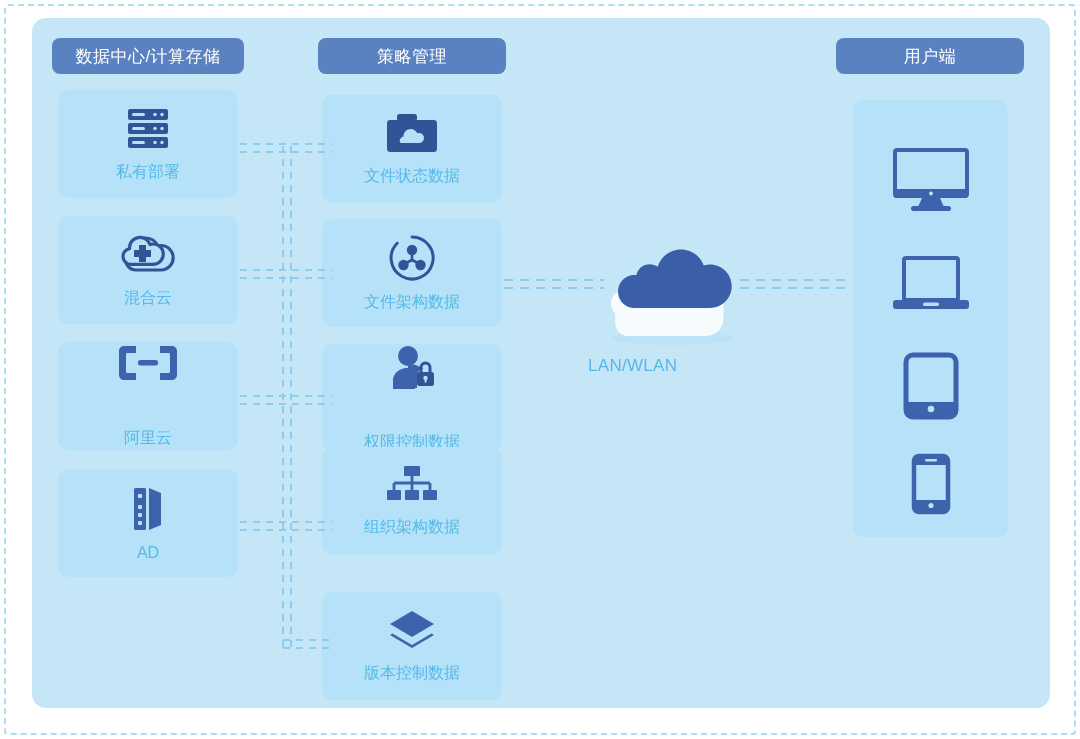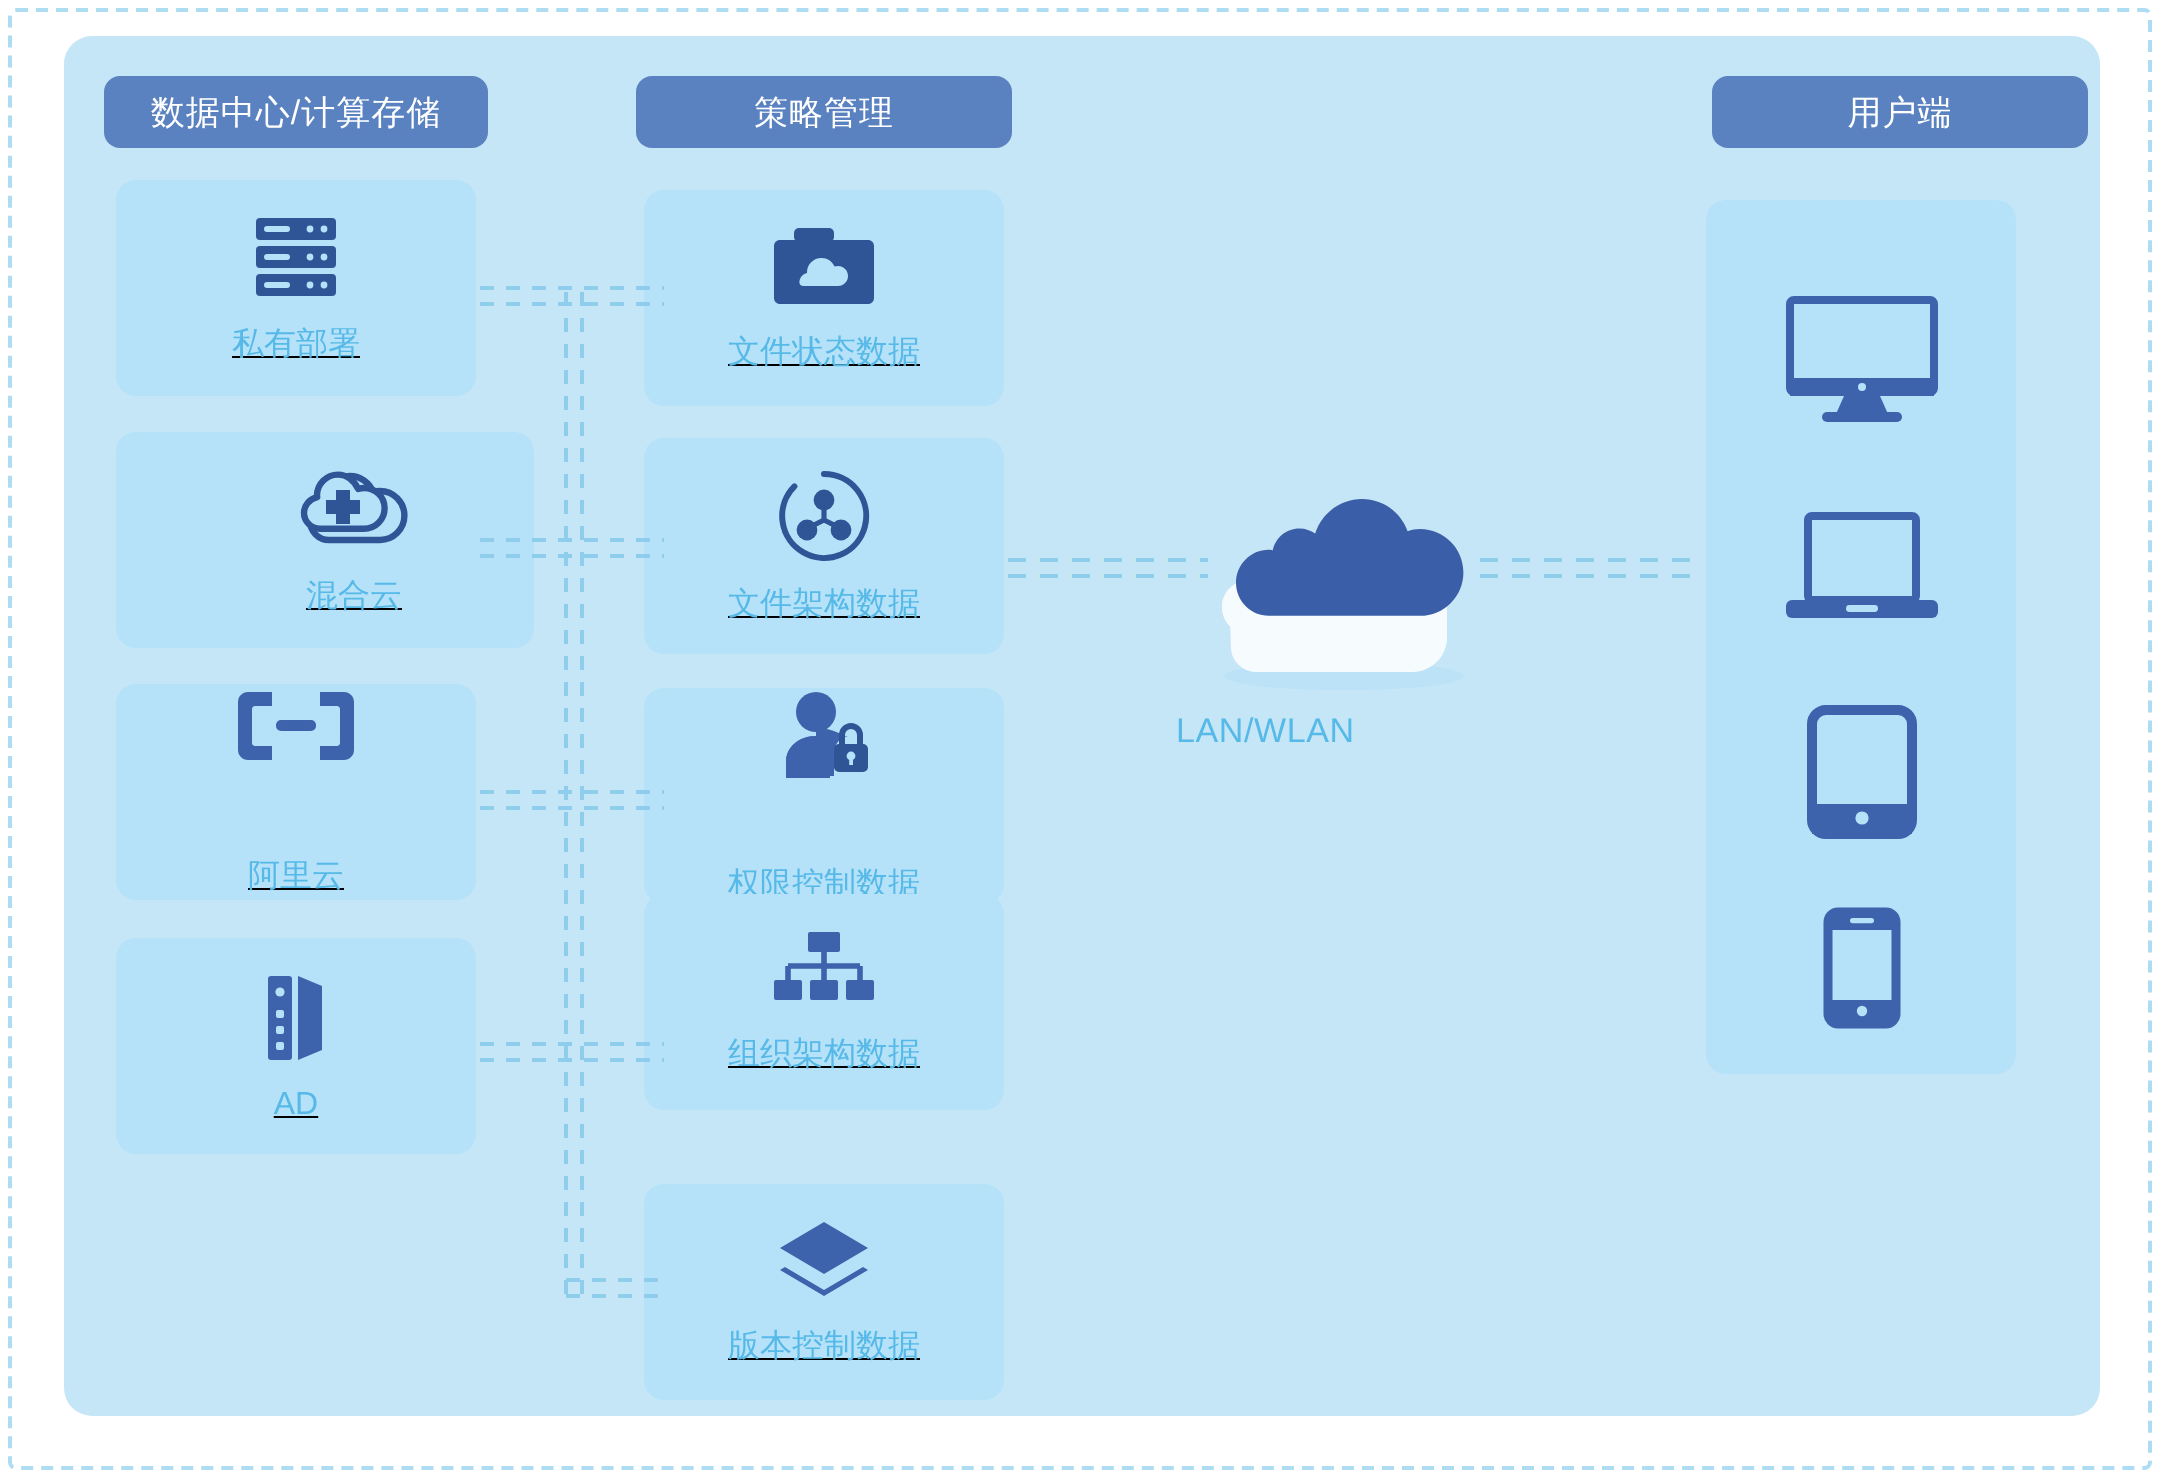--- a/index.html
+++ b/index.html
@@ -55,48 +55,47 @@
     font-size: 17px;
     display: flex;
     align-items: center;
     justify-content: center;
     letter-spacing: 0.5px;
     white-space: nowrap;
   }
   #hdr-datacenter { left: 52px;  top: 38px; width: 192px; }
   #hdr-policy     { left: 318px; top: 38px; width: 188px; }
   #hdr-network    { left: 576px; top: 38px; width: 190px; }
-  #hdr-client     { left: 856px; top: 38px; width: 188px; align-items: center; }
+  #hdr-client     { left: 836px; top: 38px; width: 188px; align-items: center; }
 
   
   .card {
     position: absolute;
     background: #b5e2f8;
     border-radius: 10px;
     display: flex;
     flex-direction: column;
     align-items: center;
     justify-content: center;
-    text-decoration: underline;
   }
   .card-label {
     color: #56b9e8;
     font-size: 16px;
     margin-top: 10px;
     white-space: nowrap;
   }
   .card-icon {
     display: block;
     line-height: 0;
   }
 
   
   .col1 { left: 58px; width: 180px; height: 108px; }
   #card-private { top: 90px; }
-  #card-hybrid  { top: 216px; padding-left: 29px; }
+  #card-hybrid  { top: 216px; }
   #card-aliyun  { top: 342px; gap: 36px; }
   #card-ad      { top: 469px; }
 
   
   .col2 { left: 322px; width: 180px; height: 108px; }
   #card-filestate { top: 95px; }
   #card-filearch  { top: 219px; }
   #card-perm      { top: 344px; gap: 32px; }
   #card-org       { top: 447px; }
   #card-version   { top: 592px; }

